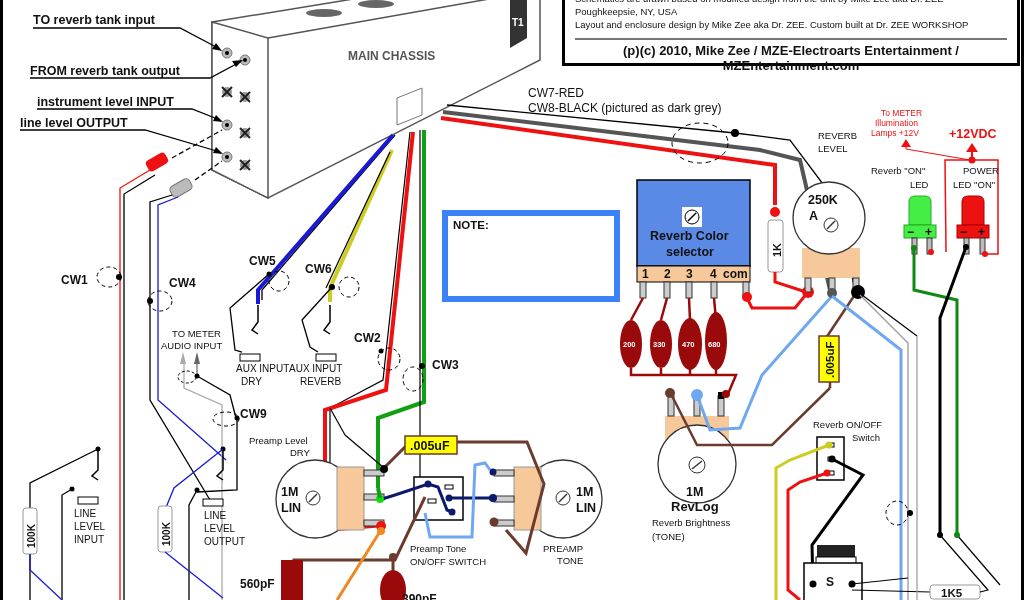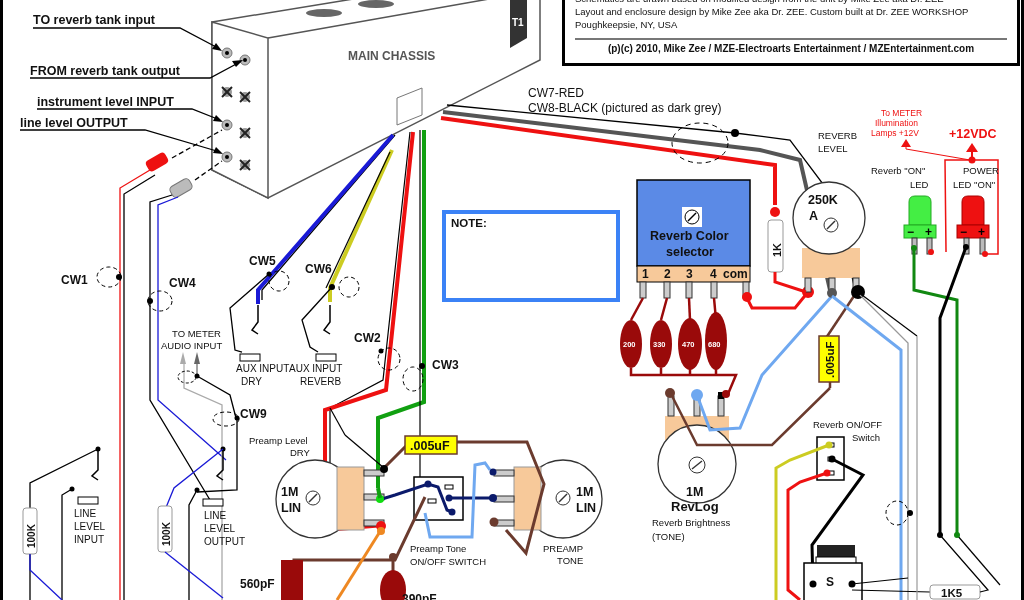--- a/index.html
+++ b/index.html
@@ -3,22 +3,22 @@
 <meta charset="utf-8">
 <style>
   html, body { margin:0; padding:0; background:#ffffff; }
   body { width:1024px; height:600px; overflow:hidden; position:relative; font-family:"Liberation Sans", sans-serif; }
   #stage { position:absolute; left:0; top:0; width:1024px; height:600px; }
   svg text { font-family:"Liberation Sans", sans-serif; }
   .b { font-weight:bold; }
   .credit-box { position:absolute; left:562px; top:-4px; width:458px; height:70px; border:3px solid #000; border-top:none; background:#fff; box-sizing:border-box; }
   .credit-text { position:absolute; left:10px; top:0px; font-size:9.5px; line-height:13px; color:#111; white-space:nowrap; }
   .credit-rule { position:absolute; left:10px; right:10px; top:42px; border-top:2px solid #777; }
-  .credit-copy { position:absolute; left:0; right:0; top:47px; text-align:center; font-size:10px; font-weight:bold; color:#111; }
-  .note-box { position:absolute; left:442px; top:210px; width:178px; height:92px; border:4px solid #3b82f6; background:#fff; box-sizing:border-box; padding:2px 5px; font-size:11.5px; font-weight:bold; line-height:15px; color:#111; }
+  .credit-copy { position:absolute; left:0; right:0; top:47px; text-align:center; font-size:13px; font-weight:bold; color:#111; }
+  .note-box { position:absolute; left:442px; top:210px; width:178px; height:92px; border:6px solid #3b82f6; background:#fff; box-sizing:border-box; padding:2px 5px; font-size:11.5px; font-weight:bold; line-height:15px; color:#111; }
   .left-border { position:absolute; left:0; top:0; width:3px; height:600px; background:#000; }
   .right-border { position:absolute; right:0; top:0; width:3px; height:600px; background:#000; }
 </style>
 </head>
 <body>
 
 <div id="stage">
   <div class="left-border"></div>
   <div class="right-border"></div>
 
@@ -460,22 +460,22 @@
       <ellipse cx="897" cy="513" rx="11" ry="12" fill="none" stroke="#000" stroke-dasharray="4,3"></ellipse>
       <circle cx="910" cy="513" r="3" fill="#000"></circle>
     </g>
     <line x1="858" y1="292" x2="917" y2="336" stroke="#000" stroke-width="1.2"></line>
     <line x1="917" y1="336" x2="917" y2="600" stroke="#999" stroke-width="1.2"></line>
   </svg>
 
   <div class="credit-box">
     <div class="credit-text">
       <div style="margin-top:-4px;">Schematics are drawn based on modified design from the unit by Mike Zee aka Dr. ZEE</div>
+      <div>Poughkeepsie, NY, USA</div>
       <div>Layout and enclosure design by Mike Zee aka Dr. ZEE. Custom built at Dr. ZEE WORKSHOP</div>
-      <div>Poughkeepsie, NY, USA</div>
     </div>
     <div class="credit-rule"></div>
     <div class="credit-copy">(p)(c) 2010, Mike Zee / MZE-Electroarts Entertainment / MZEntertainment.com</div>
   </div>
 
   <div class="note-box">
     <div>NOTE:</div>
   </div>
 </div>
 

